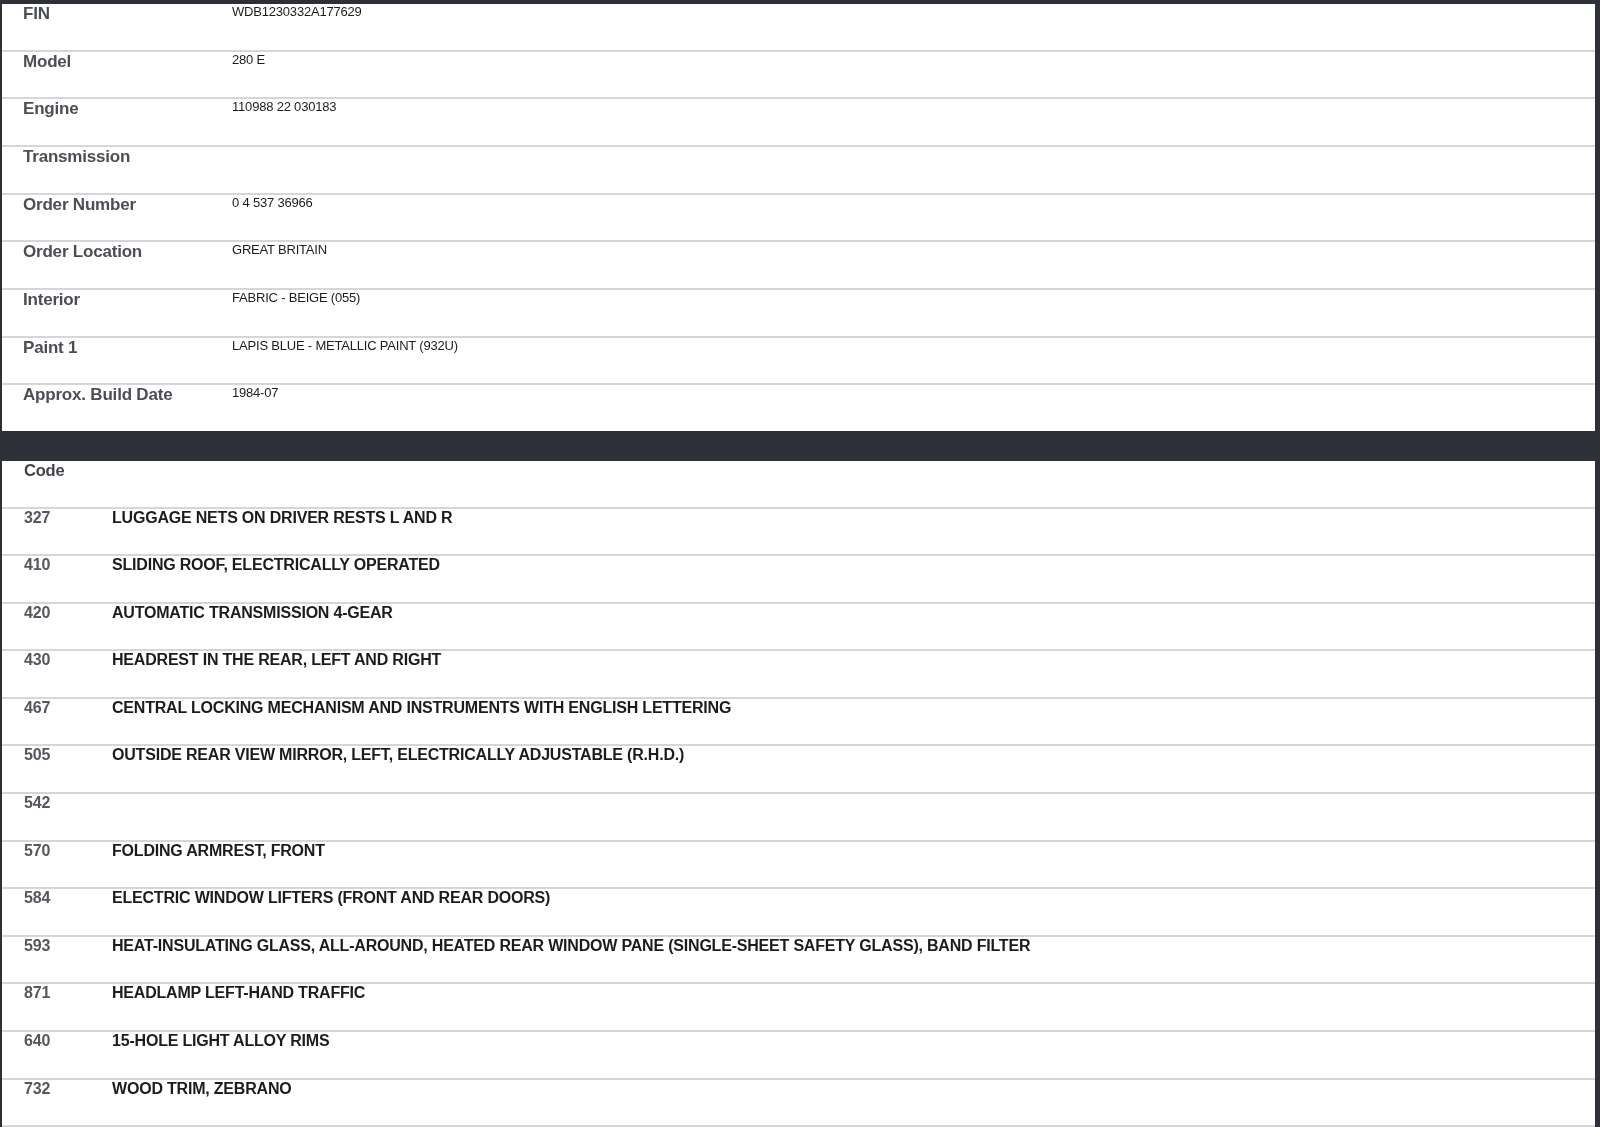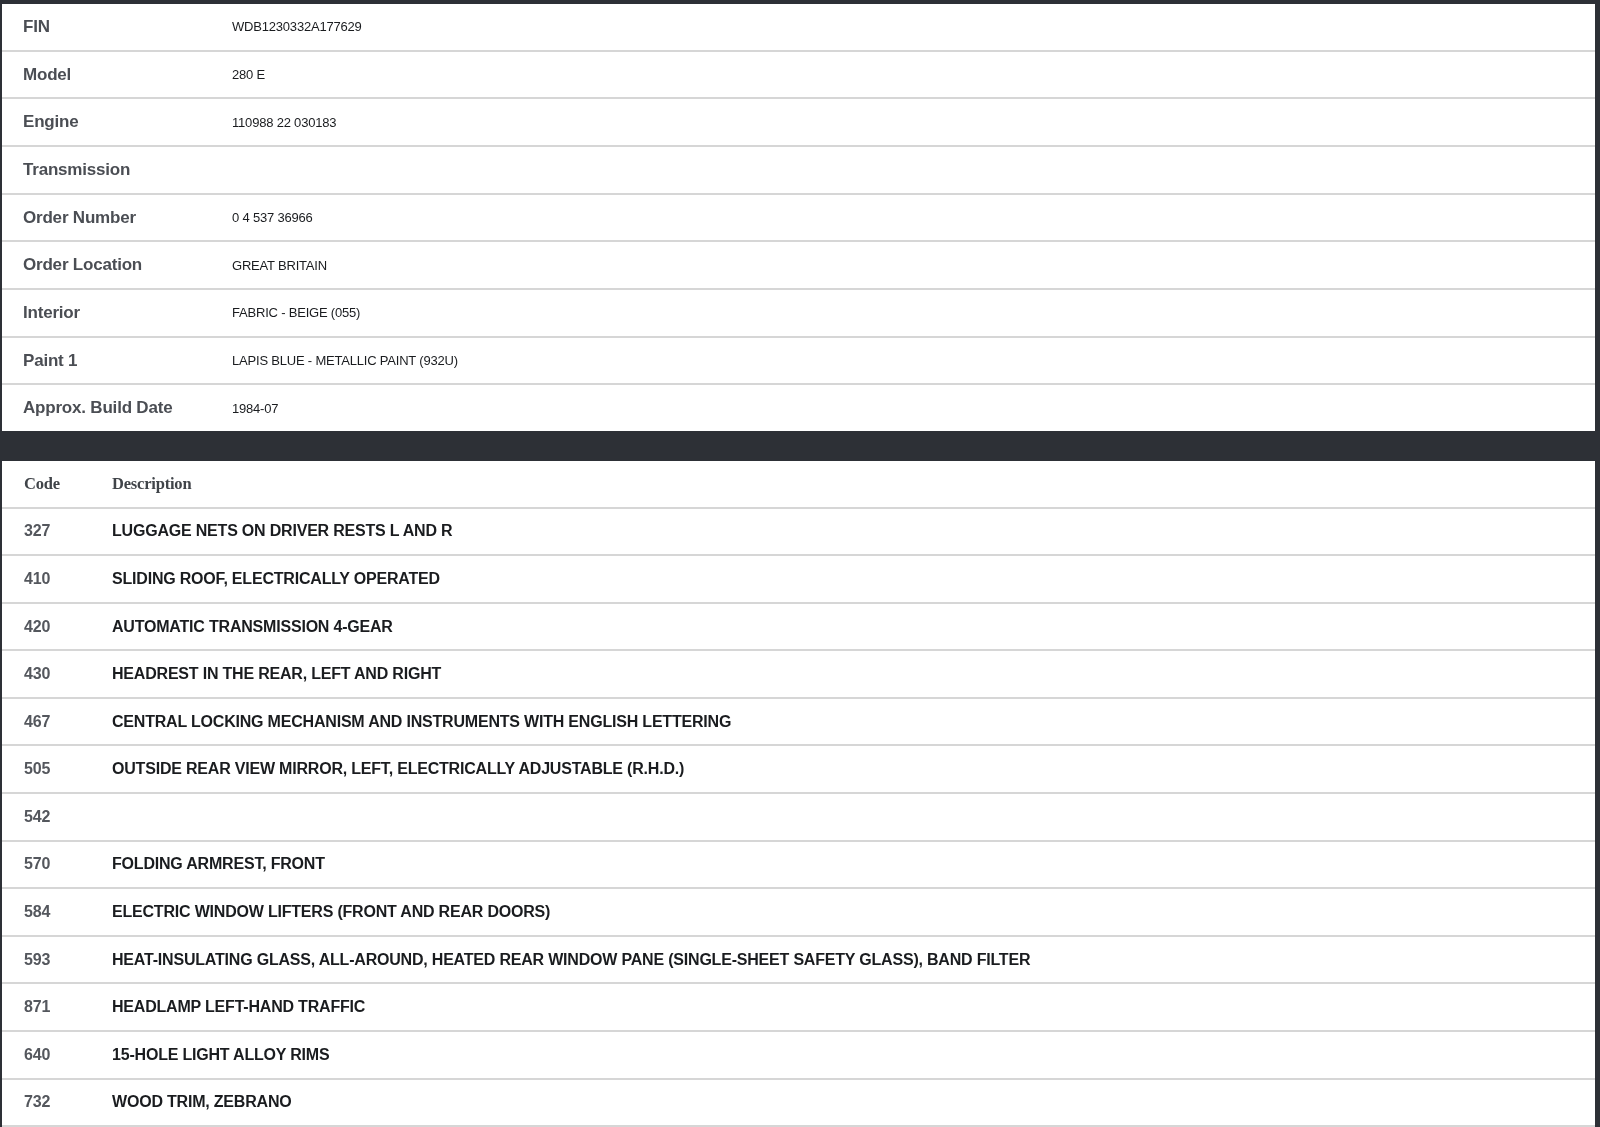--- a/index.html
+++ b/index.html
@@ -36,21 +36,20 @@
     position: absolute;
     top: 431px;
     left: 0;
     width: 1600px;
     height: 30px;
     background: #2d3036;
   }
   .row {
     flex: 1 1 0;
     display: flex;
-    align-items: center;
     border-bottom: 2px solid #d6d6d6;
     background: #ffffff;
     letter-spacing: -0.2px;
   }
   .card-top .row:last-child { border-bottom: none; }
   .kv-label {
     flex: 0 0 230px;
     padding-left: 21px;
     font-size: 17px;
     font-weight: 600;
@@ -73,21 +72,20 @@
     flex: 1 1 auto;
     font-size: 16px;
     font-weight: 700;
     color: #1a1c1f;
   }
   .header-row .code-col,
   .header-row .desc-col {
     font-weight: 700;
     color: #404449;
     font-size: 16.5px;
-    font-family: Liberation Serif, serif;
   }
 </style>
 </head>
 <body>
 
 <div class="page">
 
   <div class="card card-top">
 
       <div class="row">
@@ -133,21 +131,20 @@
         <div class="kv-label">Approx. Build Date</div>
         <div class="kv-value">1984-07</div>
       </div>
     </div>
 
   <div class="divider-bar"></div>
 
   <div class="card card-bottom">
     <div class="row header-row">
       <div class="code-col">Code</div>
-      <div class="desc-col">Description</div>
     </div>
     <div style="display:contents">
       
     
         <div class="row">
           <div class="code-col">327</div>
           <div class="desc-col">LUGGAGE NETS ON DRIVER RESTS L AND R</div>
         </div>
       
         <div class="row">

